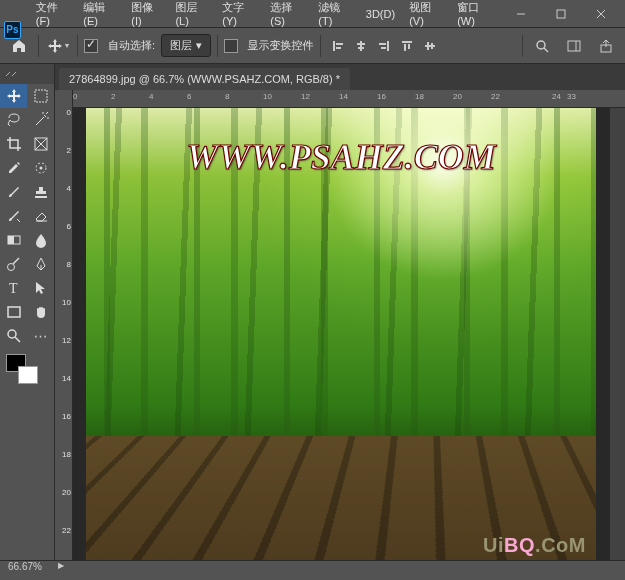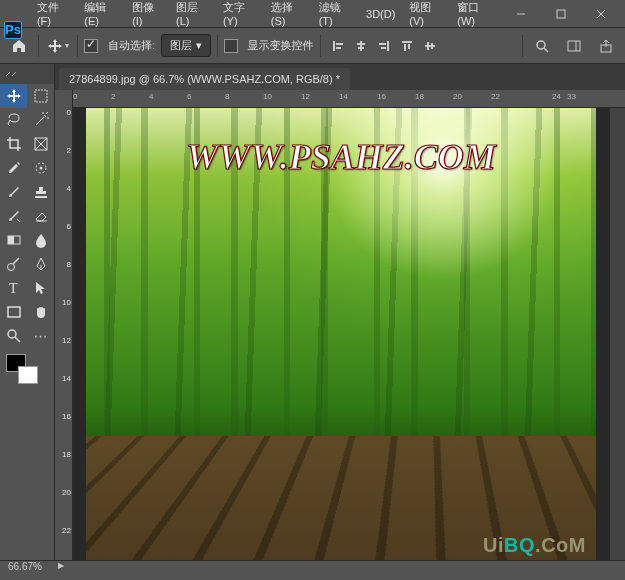--- a/index.html
+++ b/index.html
@@ -1,20 +1,20 @@
 <!DOCTYPE html>
 <html><head>
 <meta charset="utf-8">
 <style>
   * { box-sizing: border-box; margin: 0; padding: 0; }
   body { width: 625px; height: 580px; background: #535353; font-family: "Segoe UI", sans-serif; font-size: 11px; color: #e0e0e0; overflow: hidden; position: relative; }
   
   
   .titlebar { height: 28px; background: #535353; display: flex; align-items: center; padding: 0 4px; border-bottom: 1px solid #2a2a2a; }
-  .ps-logo { width: 18px; height: 18px; background: #001e36; border: 1px solid #31a8ff; border-radius: 2px; display: flex; align-items: center; justify-content: center; font-size: 13px; font-weight: bold; color: #31a8ff; margin-right: 8px; margin-top: 32px; }
+  .ps-logo { width: 18px; height: 18px; background: #001e36; border: 1px solid #31a8ff; border-radius: 2px; display: flex; align-items: center; justify-content: center; font-size: 10px; font-weight: bold; color: #31a8ff; margin-right: 8px; margin-top: 32px; }
   .menu-item { padding: 4px 7px; cursor: pointer; font-size: 11px; color: #e0e0e0; }
   .window-controls { margin-left: auto; display: flex; align-items: center; }
   .win-btn { width: 40px; height: 24px; display: flex; align-items: center; justify-content: center; cursor: pointer; }
   
   
   .optbar { height: 36px; background: #535353; display: flex; align-items: center; padding: 2px 6px; border-bottom: 1px solid #2a2a2a; gap: 6px; }
   .opt-btn { width: 26px; height: 26px; display: flex; align-items: center; justify-content: center; cursor: pointer; border-radius: 2px; }
   .divider { width: 1px; height: 22px; background: #3a3a3a; }
   .checkbox { width: 14px; height: 14px; border: 1px solid #999; display: inline-block; margin-right: 4px; background: #3c3c3c; position: relative; cursor: pointer; }
   .checkbox.checked::after { content: "✓"; position: absolute; top: -3px; left: 1px; font-size: 12px; color: #e0e0e0; }
@@ -73,21 +73,21 @@
     linear-gradient(180deg, rgba(80,60,30,0.9), rgba(50,38,18,1));
     clip-path: polygon(0 0, 100% 0, 100% 100%, 0 100%);
   }
   .floor::before { content:""; position:absolute; inset:0; 
     background: repeating-linear-gradient(100deg, rgba(120,90,50,0.4) 0 22px, rgba(60,45,25,0.5) 22px 26px);
     transform: perspective(400px) rotateX(55deg) scale(1.6);
     transform-origin: center top;
   }
   .watermark-text { position: absolute; top: 28px; left: 50%; transform: translateX(-50%); font-family: "Times New Roman", serif; font-size: 36px; font-weight: bold; font-style: italic; color: #fff; -webkit-text-stroke: 1.2px #6b0000; text-shadow: 1px 1px 2px rgba(0,0,0,0.5); white-space: nowrap; }
   .watermark2 { position: absolute; right: 10px; bottom: 6px; font-family: Arial; font-size: 20px; font-weight: bold; color: #989570; letter-spacing: 0.5px; }
-  .watermark2 .bq { color: #14b8a6; }
+  .watermark2 .bq { color: #f9a8d4; }
   
   .scrollbar-r { width: 16px; background: #424242; border-left: 1px solid #2a2a2a; }
   
   
   .statusbar { height: 34px; background: #535353; border-top: 1px solid #2a2a2a; display: flex; align-items: flex-start; padding: 0 8px; font-size: 10px; color: #ccc; }
   .status-sep { margin: 0 6px; }
 </style>
 </head>
 <body>
 

